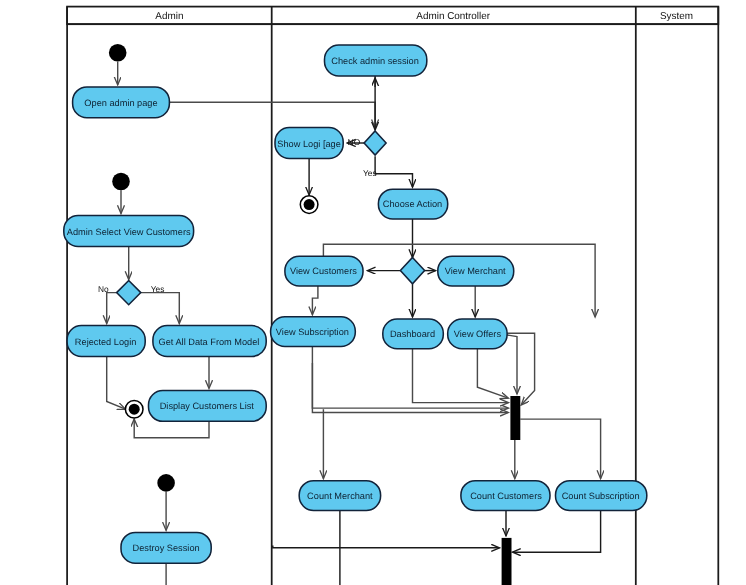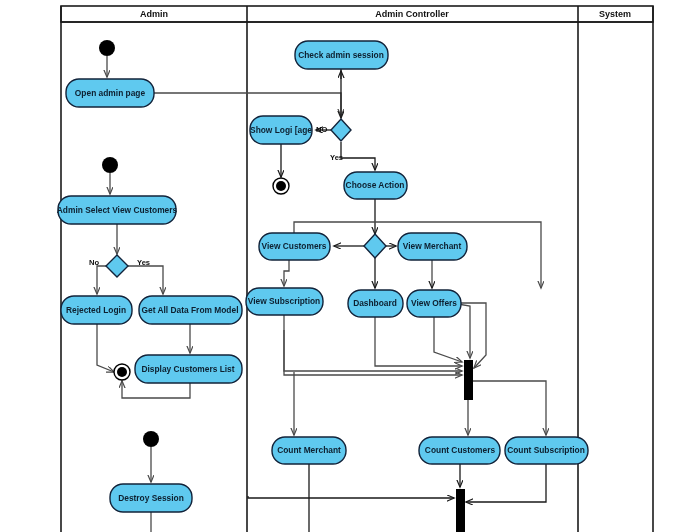--- a/index.html
+++ b/index.html
@@ -1,17 +1,17 @@
 <!DOCTYPE html>
 <html><head>
 <meta charset="utf-8">
 <style>
   html,body{margin:0;padding:0;background:#ffffff;}
   body{width:678px;height:532px;overflow:hidden;font-family:"Liberation Sans",sans-serif;}
-  #stage{position:relative;width:678px;height:532px;background:#fff;font-weight:bold;}
+  #stage{position:relative;width:678px;height:532px;background:#fff;}
   svg#diagram{position:absolute;left:0;top:0;width:678px;height:532px;}
   .lane-title{font-size:9px;fill:#111;text-anchor:middle;dominant-baseline:middle;}
   .node-label{font-size:8.4px;fill:#0d2030;text-anchor:middle;dominant-baseline:middle;}
   .edge-label{font-size:7.6px;fill:#111;dominant-baseline:middle;}
   .act rect{fill:#5fc9ef;stroke:#12233a;stroke-width:1.4;}
   .flow{stroke:#4a4a4a;stroke-width:1.3;fill:none;}
   .flow-dark{stroke:#1a1a1a;stroke-width:1.3;fill:none;}
   .lane-line{stroke:#1b1b1b;stroke-width:1.6;fill:none;}
   .bar{fill:#000000;}
 </style>

